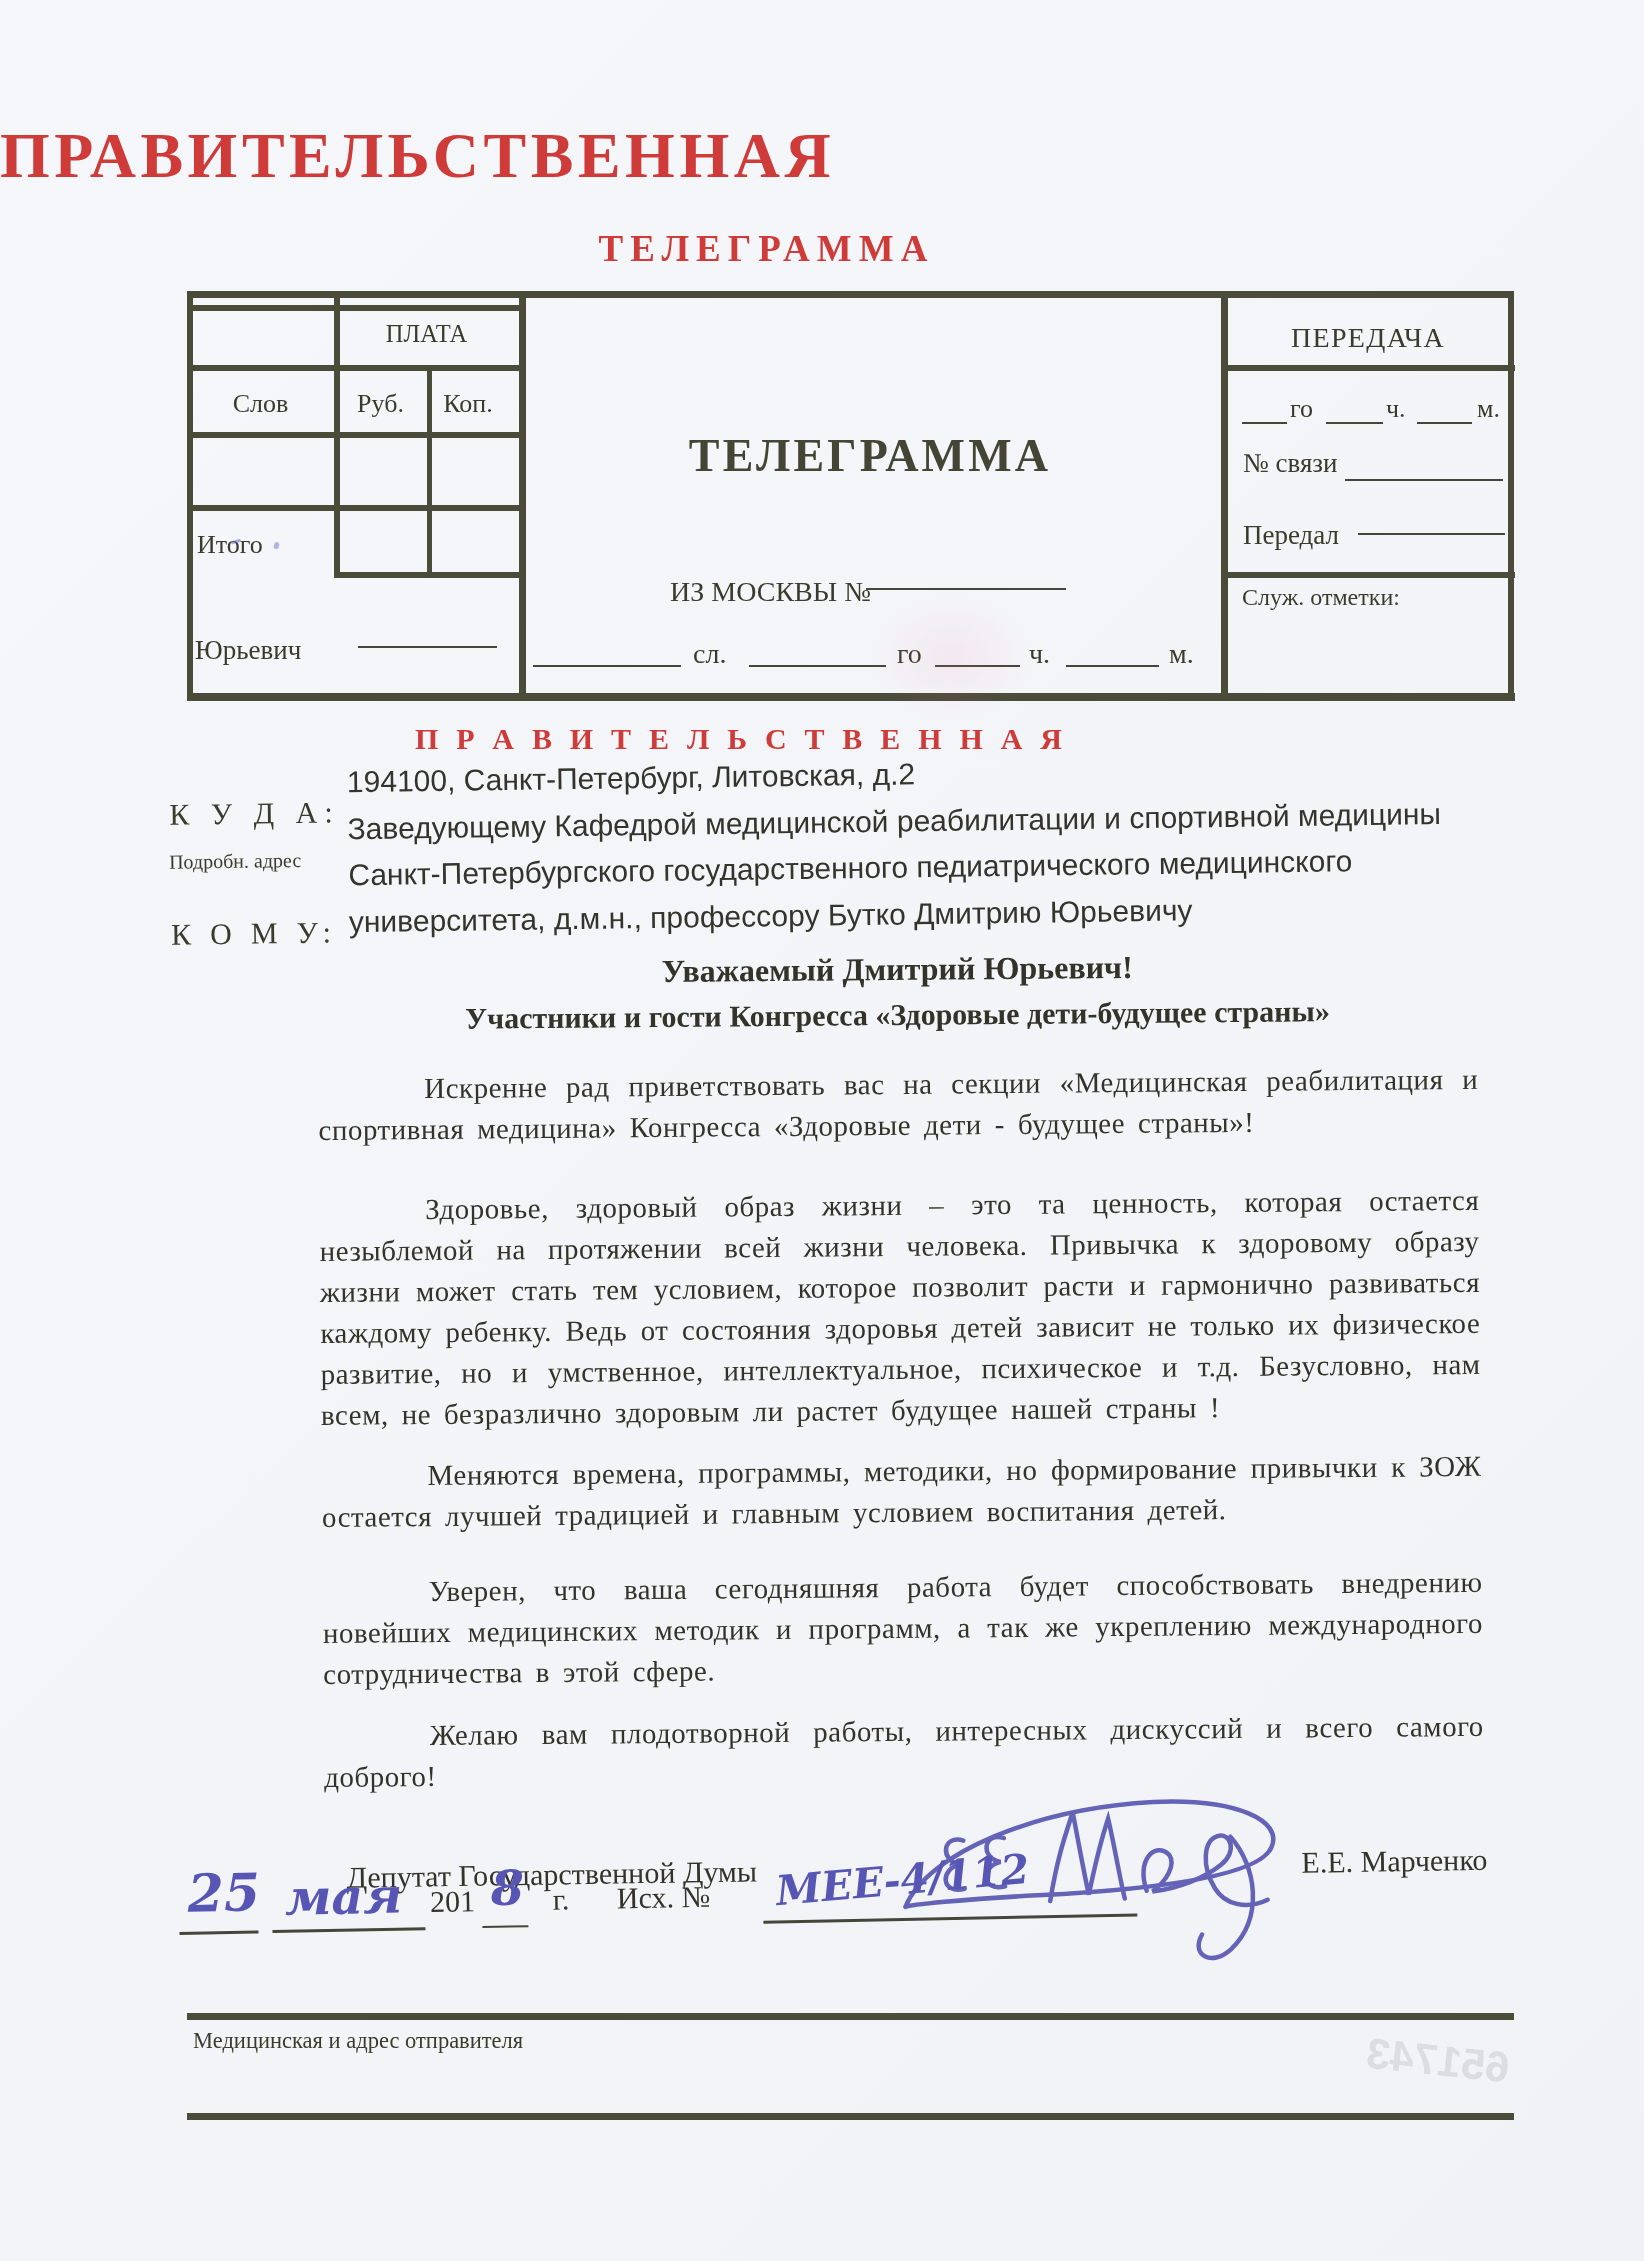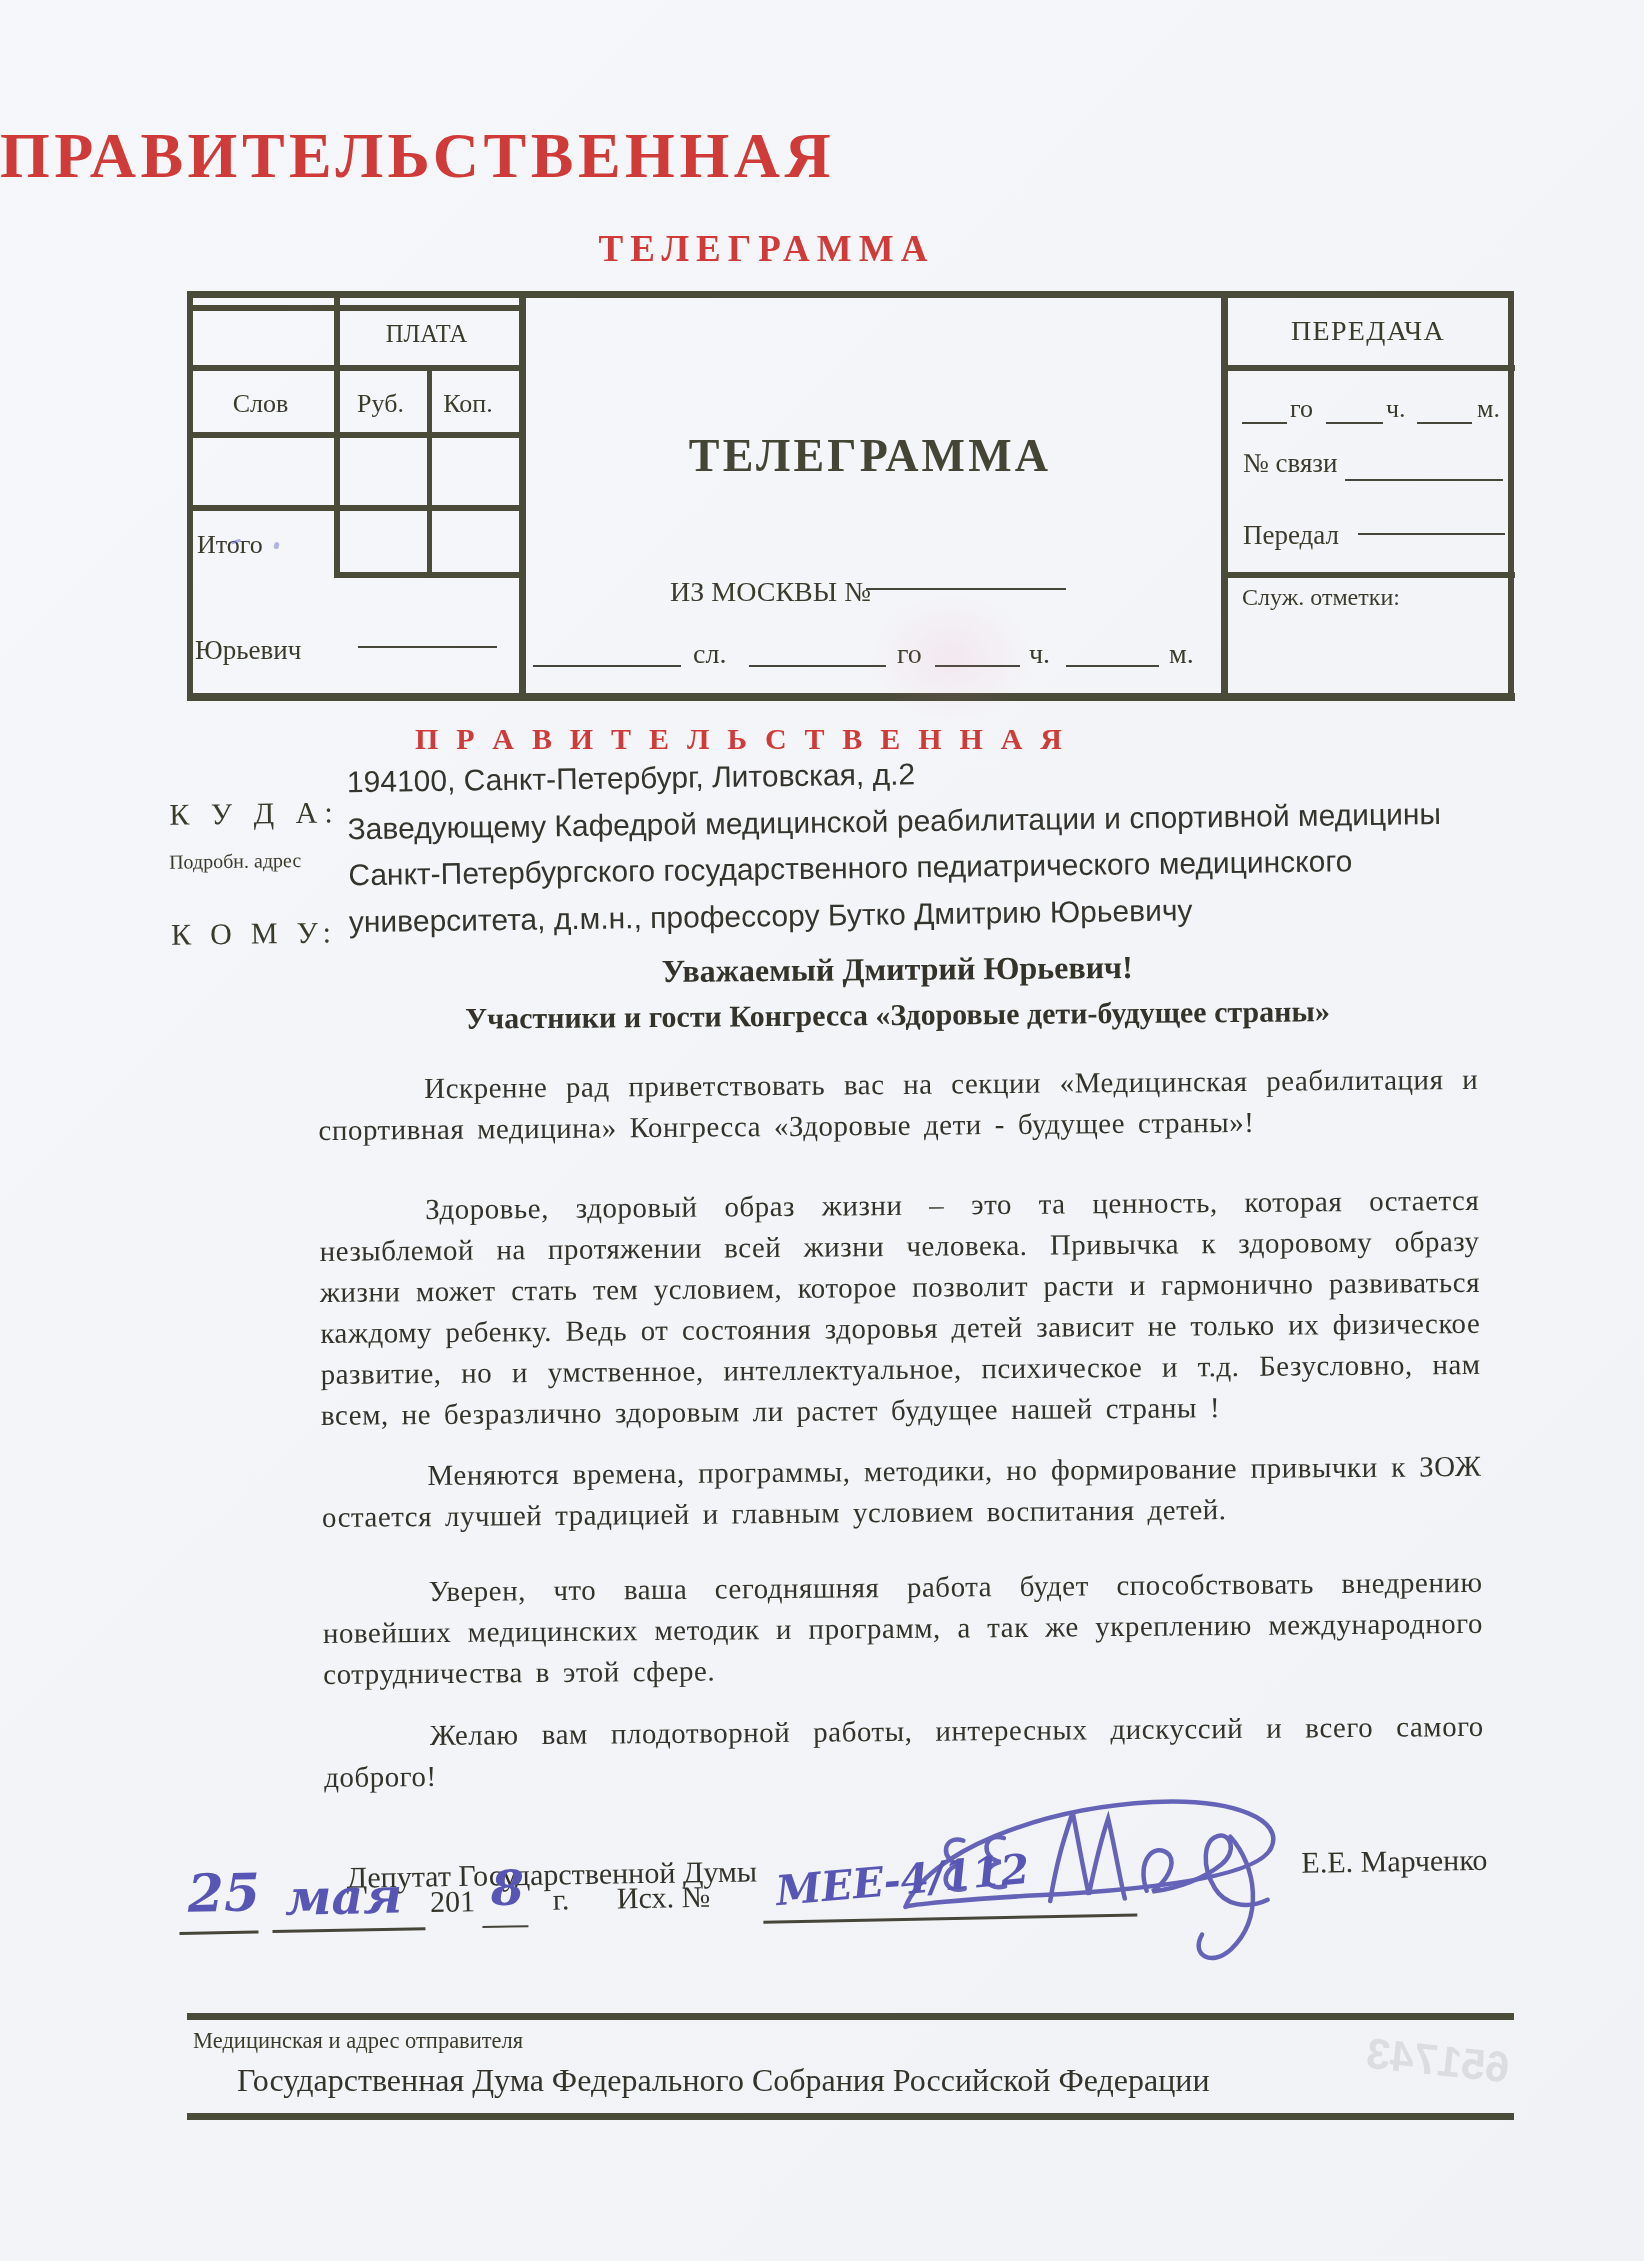--- a/index.html
+++ b/index.html
@@ -68,21 +68,21 @@
   <div class="abs" style="left:693px;top:638px;font-size:28px;">сл.</div>
   <div class="ul" style="left:749px;top:665px;width:137px;"></div>
   <div class="abs" style="left:897px;top:638px;font-size:28px;">го</div>
   <div class="ul" style="left:935px;top:665px;width:85px;"></div>
   <div class="abs" style="left:1029px;top:638px;font-size:28px;">ч.</div>
   <div class="ul" style="left:1066px;top:665px;width:93px;"></div>
   <div class="abs" style="left:1169px;top:638px;font-size:28px;">м.</div>
 
   <div class="abs" style="left:870px;top:593px;width:161px;height:129px;background:radial-gradient(ellipse at center,rgba(235,140,175,.12),rgba(235,140,175,0) 70%);"></div>
 
-  <div class="cell" style="left:1221px;top:315px;width:294px;font-size:28px;letter-spacing:1.3px;">ПЕРЕДАЧА</div>
+  <div class="cell" style="left:1221px;top:322px;width:294px;font-size:28px;letter-spacing:1.3px;">ПЕРЕДАЧА</div>
 
   <div class="ul" style="left:1242px;top:422px;width:45px;"></div>
   <div class="abs" style="left:1290px;top:394px;font-size:26px;">го</div>
   <div class="ul" style="left:1326px;top:422px;width:57px;"></div>
   <div class="abs" style="left:1386px;top:394px;font-size:26px;">ч.</div>
   <div class="ul" style="left:1417px;top:422px;width:55px;"></div>
   <div class="abs" style="left:1477px;top:394px;font-size:26px;">м.</div>
 
   <div class="abs" style="left:1243px;top:448px;font-size:27px;">№ связи</div>
   <div class="ul" style="left:1345px;top:479px;width:158px;"></div>
@@ -136,19 +136,18 @@
     <div class="ul" style="left:308px;top:70px;width:46px;"></div>
     <div class="abs hw" style="left:317px;top:3.9px;font-size:48px;">8</div>
     <div class="abs" style="left:379px;top:28px;font-size:30px;color:#33332a;">г.</div>
     <div class="abs" style="left:443px;top:28px;font-size:30px;color:#33332a;">Исх. №</div>
     <div class="ul" style="left:589px;top:70px;width:374px;border-bottom-width:3.2px;"></div>
     <div class="abs hw" style="left:602px;top:7.7px;font-size:41px;transform:rotate(-4deg);">МЕЕ-4/112</div>
   </div>
 
   <div class="ln" style="left:187px;top:2013px;width:1327px;height:7px;"></div>
   <div class="abs" style="left:193px;top:2028px;font-size:22.5px;color:#3b3b2c;">Медицинская и адрес отправителя</div>
-  <div class="abs" style="left:237px;top:2062px;font-size:32px;color:#33332a;">Государственная Дума Федерального Собрания Российской Федерации</div>
   <div class="ln" style="left:187px;top:2113px;width:1327px;height:7px;"></div>
 
   <div class="abs sans" style="left:1366px;top:2036px;font-size:43px;font-weight:bold;color:rgba(100,105,120,0.16);transform:scaleX(-1) rotate(-6deg);">651743</div>
 
 </div>
 
 
 </body></html>

